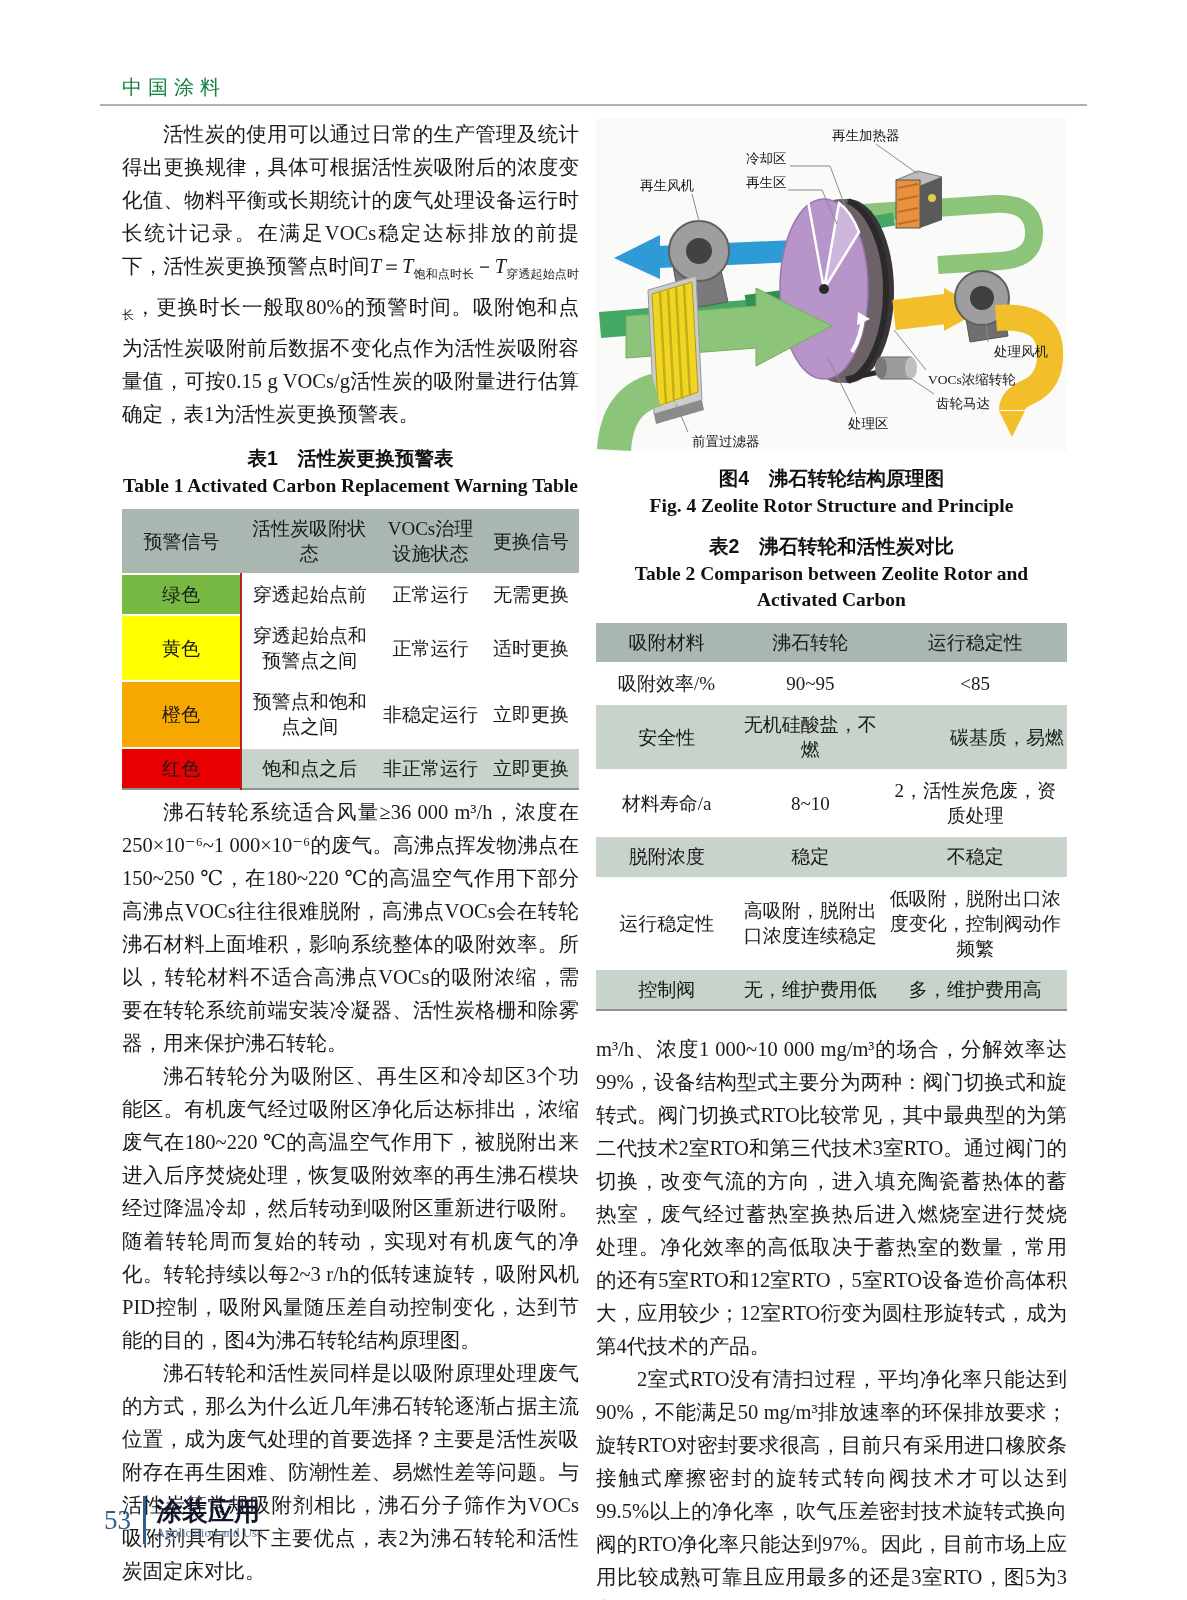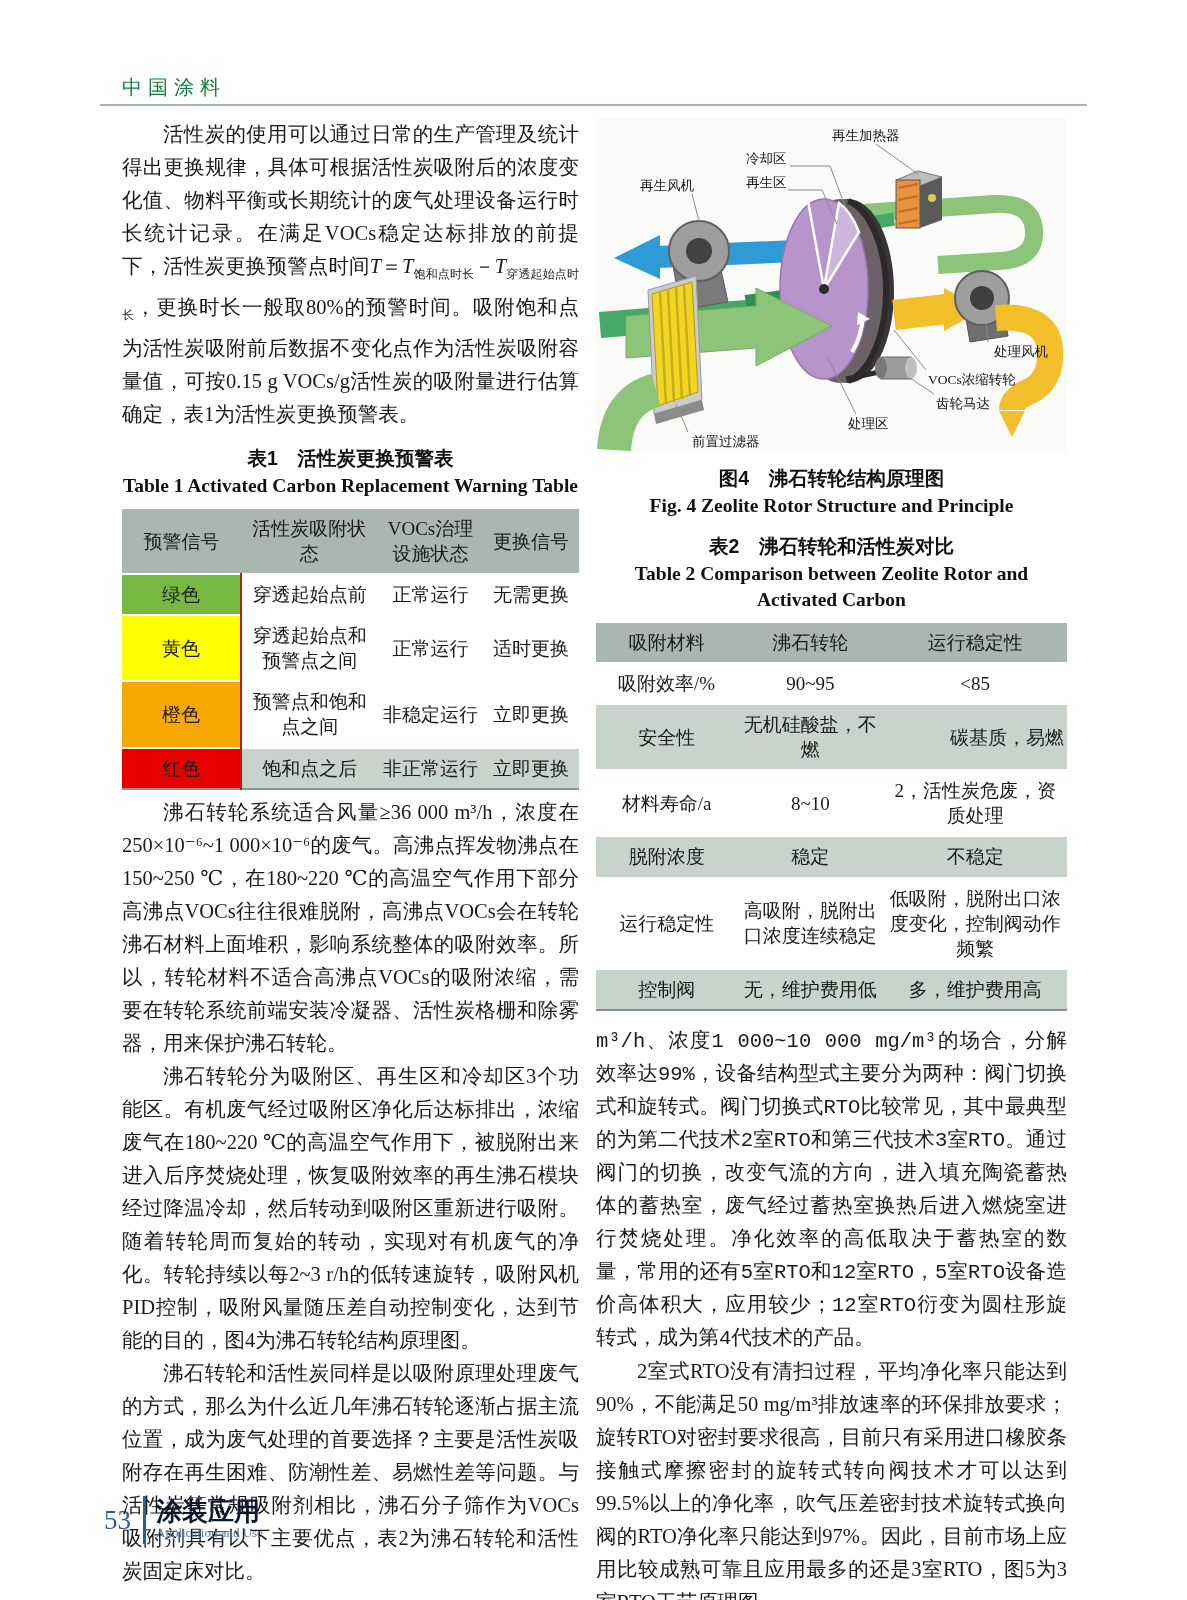--- a/index.html
+++ b/index.html
@@ -271,21 +271,21 @@
           <td style="background: rgb(255, 255, 255);">低吸附，脱附出口浓度变化，控制阀动作频繁</td>
         </tr>
         <tr>
           <td class="c1" style="background: rgb(200, 211, 204);">控制阀</td>
           <td style="background: rgb(200, 211, 204);">无，维护费用低</td>
           <td style="background: rgb(200, 211, 204);">多，维护费用高</td>
         </tr>
       </tbody>
     </table>
 
-    <p class="body noindent" style="margin-top:14px;font-family:Liberation Mono, monospace;">m³/h、浓度1 000~10 000 mg/m³的场合，分解效率达99%，设备结构型式主要分为两种：阀门切换式和旋转式。阀门切换式RTO比较常见，其中最典型的为第二代技术2室RTO和第三代技术3室RTO。通过阀门的切换，改变气流的方向，进入填充陶瓷蓄热体的蓄热室，废气经过蓄热室换热后进入燃烧室进行焚烧处理。净化效率的高低取决于蓄热室的数量，常用的还有5室RTO和12室RTO，5室RTO设备造价高体积大，应用较少；12室RTO衍变为圆柱形旋转式，成为第4代技术的产品。</p>
+    <p class="body noindent" style="margin-top:22px;">m³/h、浓度1 000~10 000 mg/m³的场合，分解效率达99%，设备结构型式主要分为两种：阀门切换式和旋转式。阀门切换式RTO比较常见，其中最典型的为第二代技术2室RTO和第三代技术3室RTO。通过阀门的切换，改变气流的方向，进入填充陶瓷蓄热体的蓄热室，废气经过蓄热室换热后进入燃烧室进行焚烧处理。净化效率的高低取决于蓄热室的数量，常用的还有5室RTO和12室RTO，5室RTO设备造价高体积大，应用较少；12室RTO衍变为圆柱形旋转式，成为第4代技术的产品。</p>
     <p class="body">2室式RTO没有清扫过程，平均净化率只能达到90%，不能满足50 mg/m³排放速率的环保排放要求；旋转RTO对密封要求很高，目前只有采用进口橡胶条接触式摩擦密封的旋转式转向阀技术才可以达到99.5%以上的净化率，吹气压差密封技术旋转式换向阀的RTO净化率只能达到97%。因此，目前市场上应用比较成熟可靠且应用最多的还是3室RTO，图5为3室RTO工艺原理图。</p>
 
   </div>
 
   <div class="footer">
     <span class="pg-num">53</span>
     <span class="ft-bar"></span>
     <span>
       <div class="ft-zh">涂装应用</div>
       <div class="ft-en">Application and Use</div>

